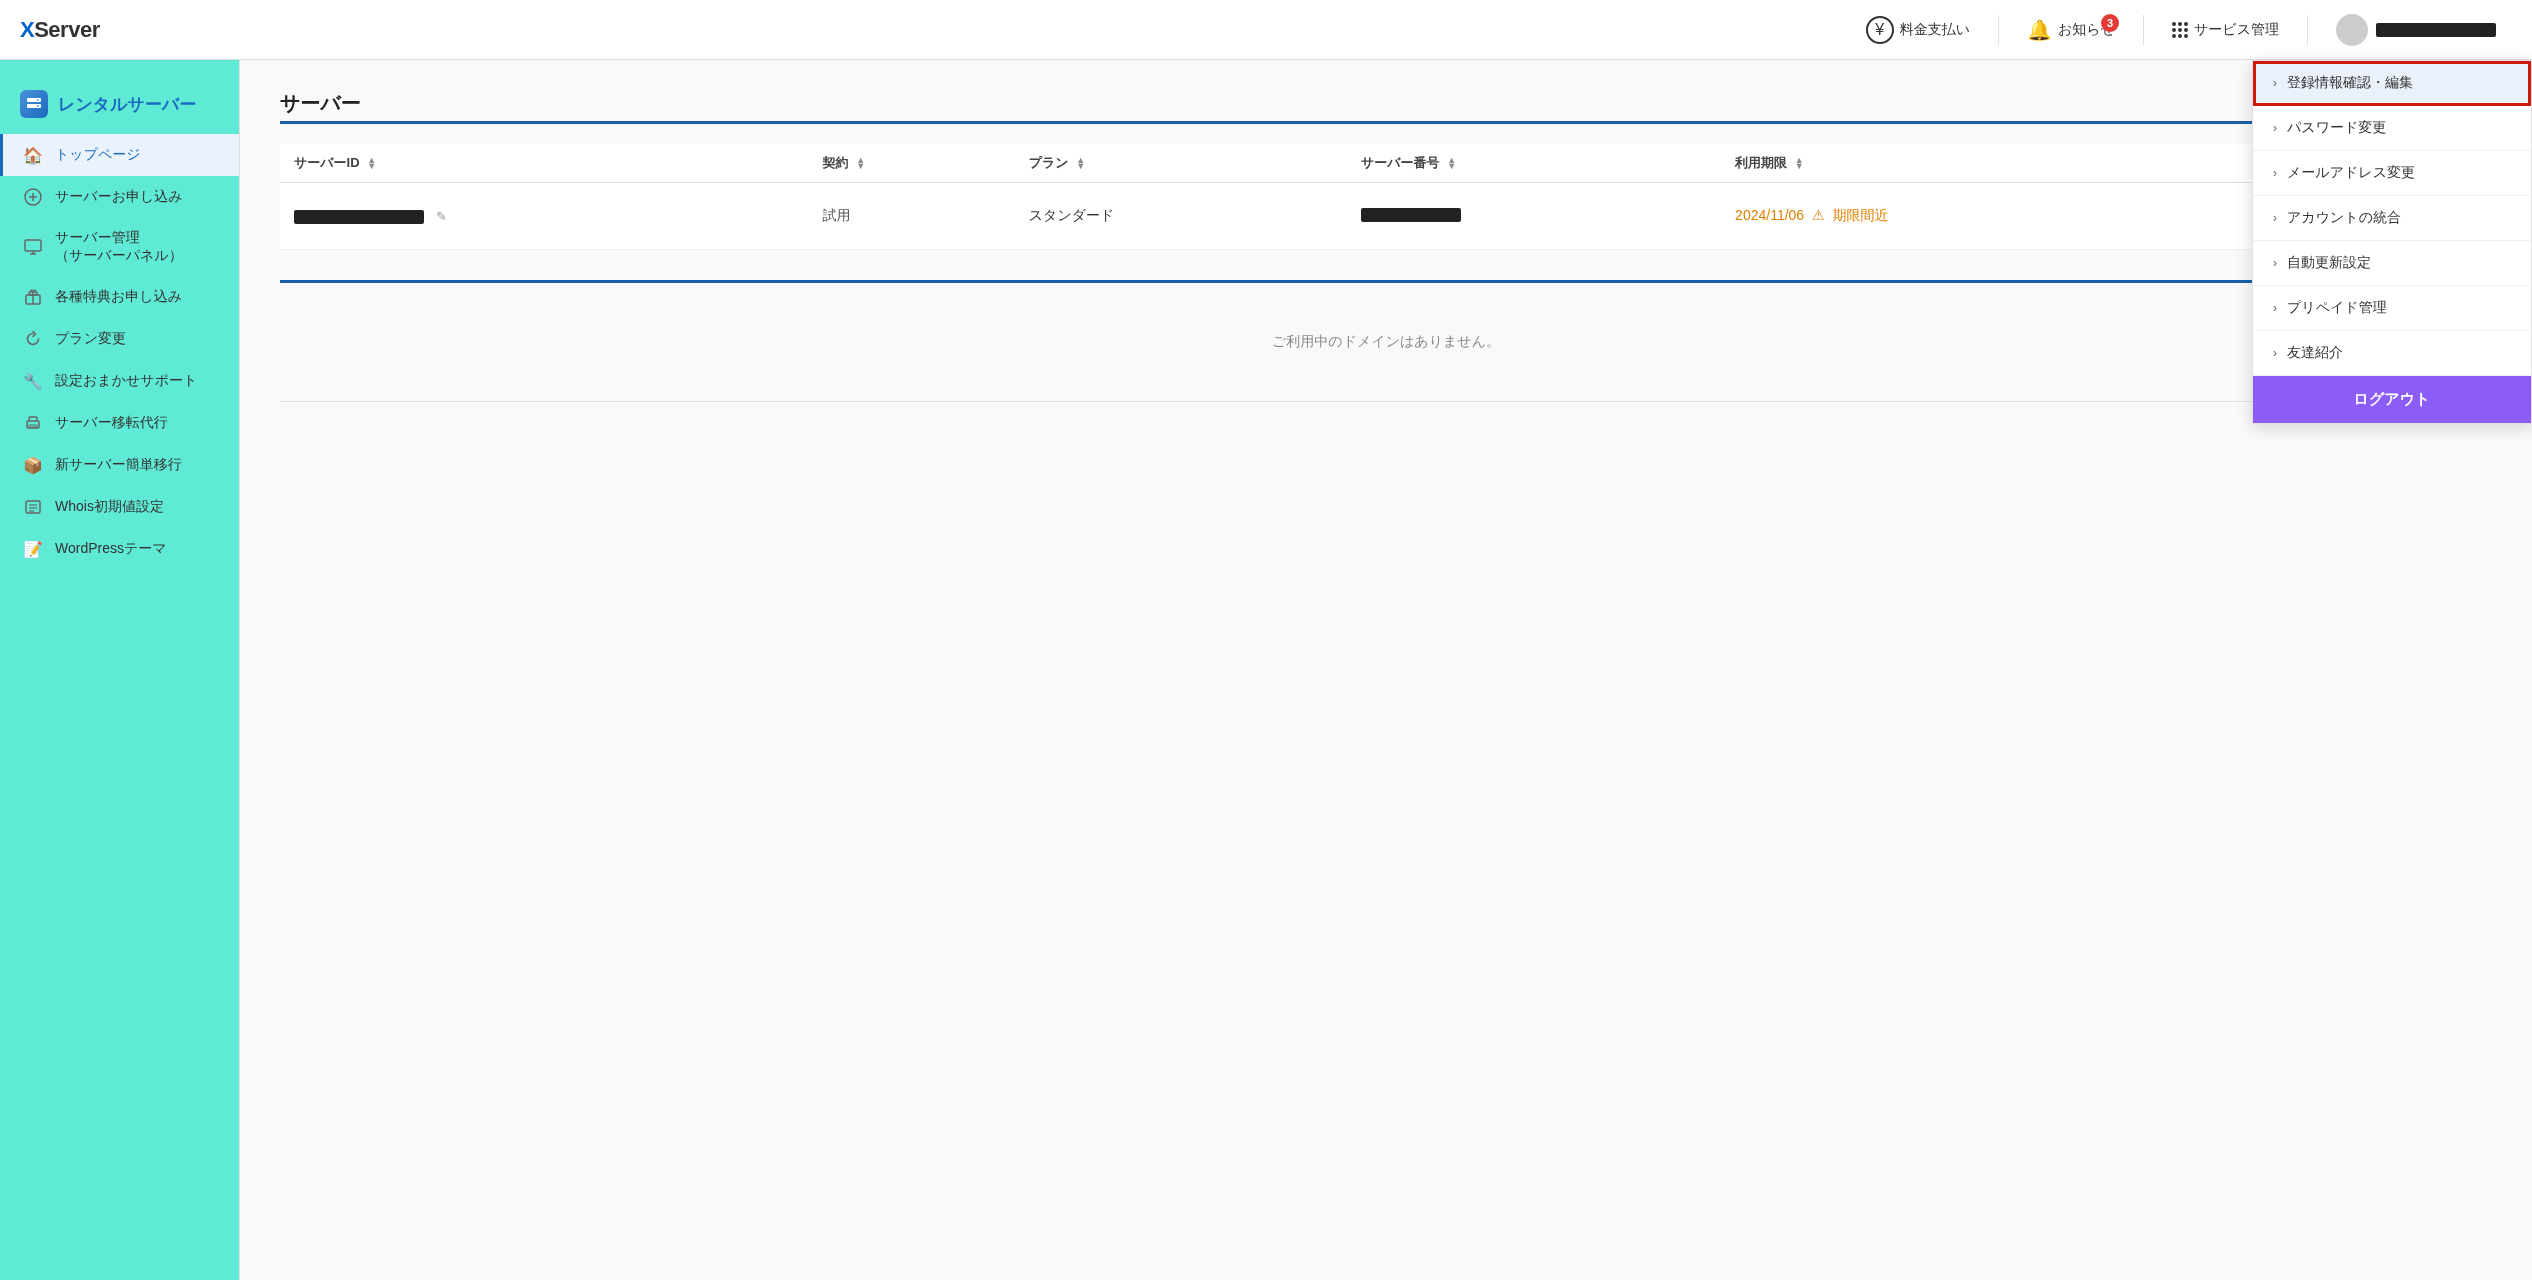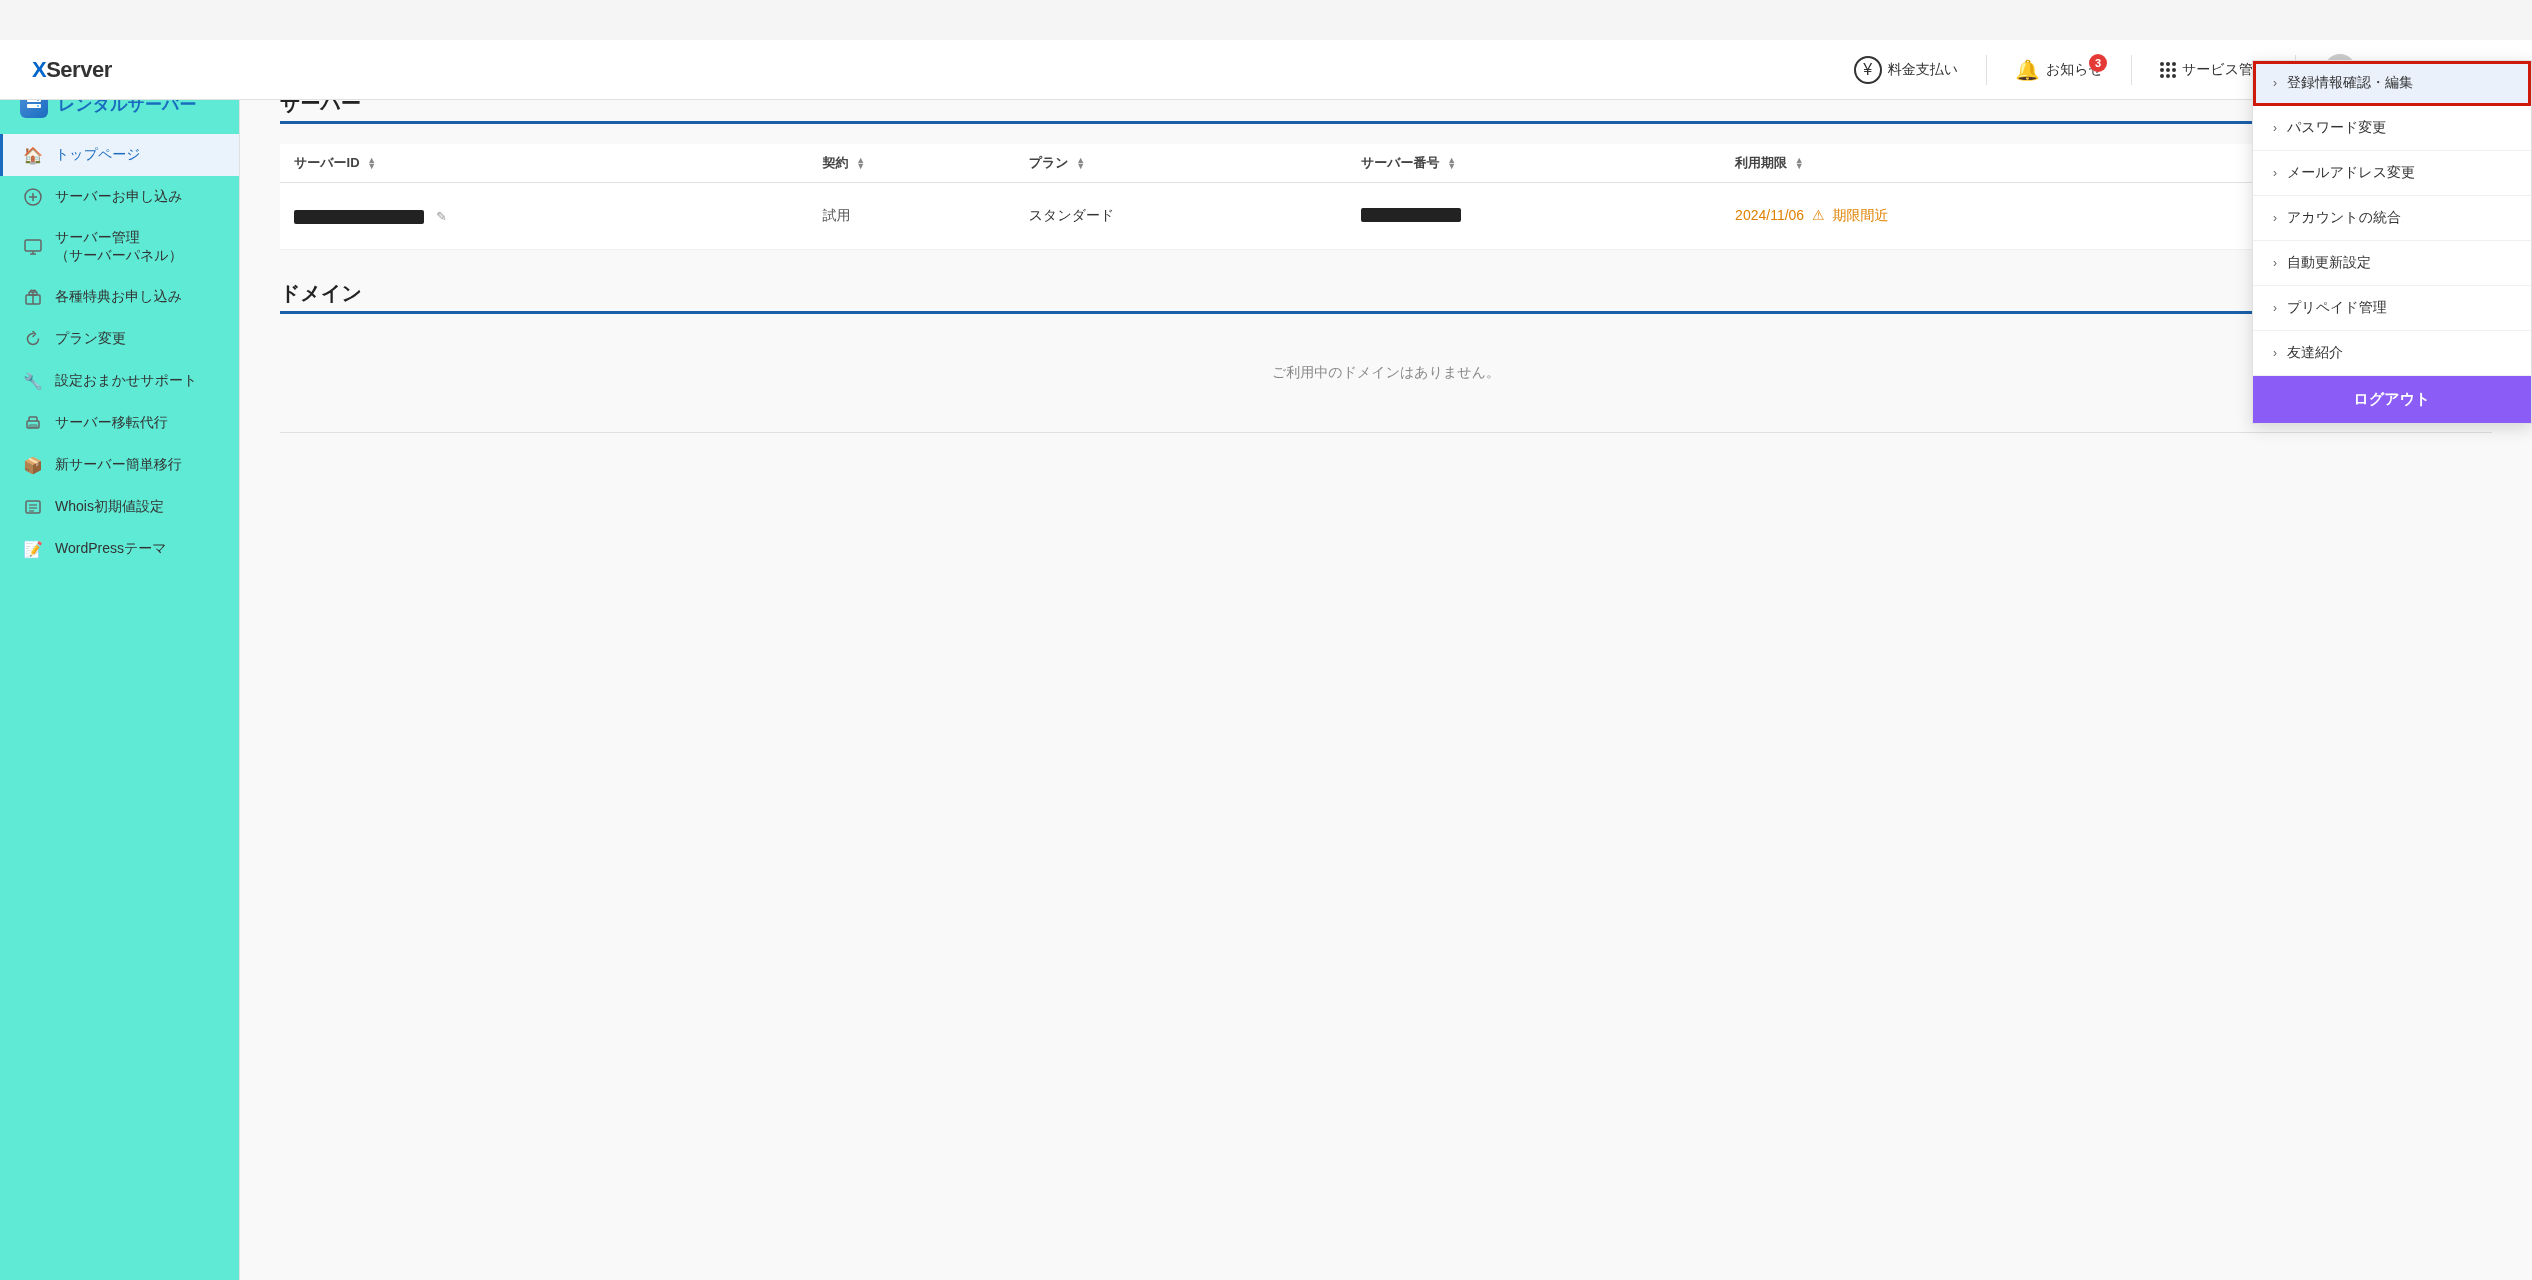--- a/index.html
+++ b/index.html
@@ -5,28 +5,27 @@
     * { box-sizing: border-box; margin: 0; padding: 0; }
     body { font-family: 'Hiragino Sans', 'Hiragino Kaku Gothic ProN', Meiryo, sans-serif; background: #f5f5f5; color: #333; font-size: 14px; }
 
     
     .top-nav {
       background: #fff;
       border-bottom: 1px solid #e0e0e0;
       height: 60px;
       display: flex;
       align-items: center;
-      padding: 0 32px;
+      padding: 0 20px;
       position: fixed;
       top: 0;
       left: 0;
       right: 0;
       z-index: 100;
       justify-content: space-between;
-      margin-top: 40px;
     }
     .top-nav-logo {
       font-size: 22px;
       font-weight: 900;
       color: #1a1a2e;
       letter-spacing: -0.5px;
     }
     .top-nav-logo span { color: #0066cc; }
     .top-nav-right {
       display: flex;
@@ -556,21 +555,20 @@
             <span class="expiry-warning">期限間近</span>
           </td>
           <td>
             <button class="action-btn">フ</button>
           </td>
         </tr>
       </tbody>
     </table>
 
     <div class="domain-section">
-      <div class="section-title">ドメイン</div>
       <div class="section-divider"></div>
       <div class="empty-message">ご利用中のドメインはありません。</div>
       <div style="height:1px;background:#e0e0e0;margin-top:20px"></div>
     </div>
 
 
   </main>
 </div>
 
 <div class="dropdown-overlay">

